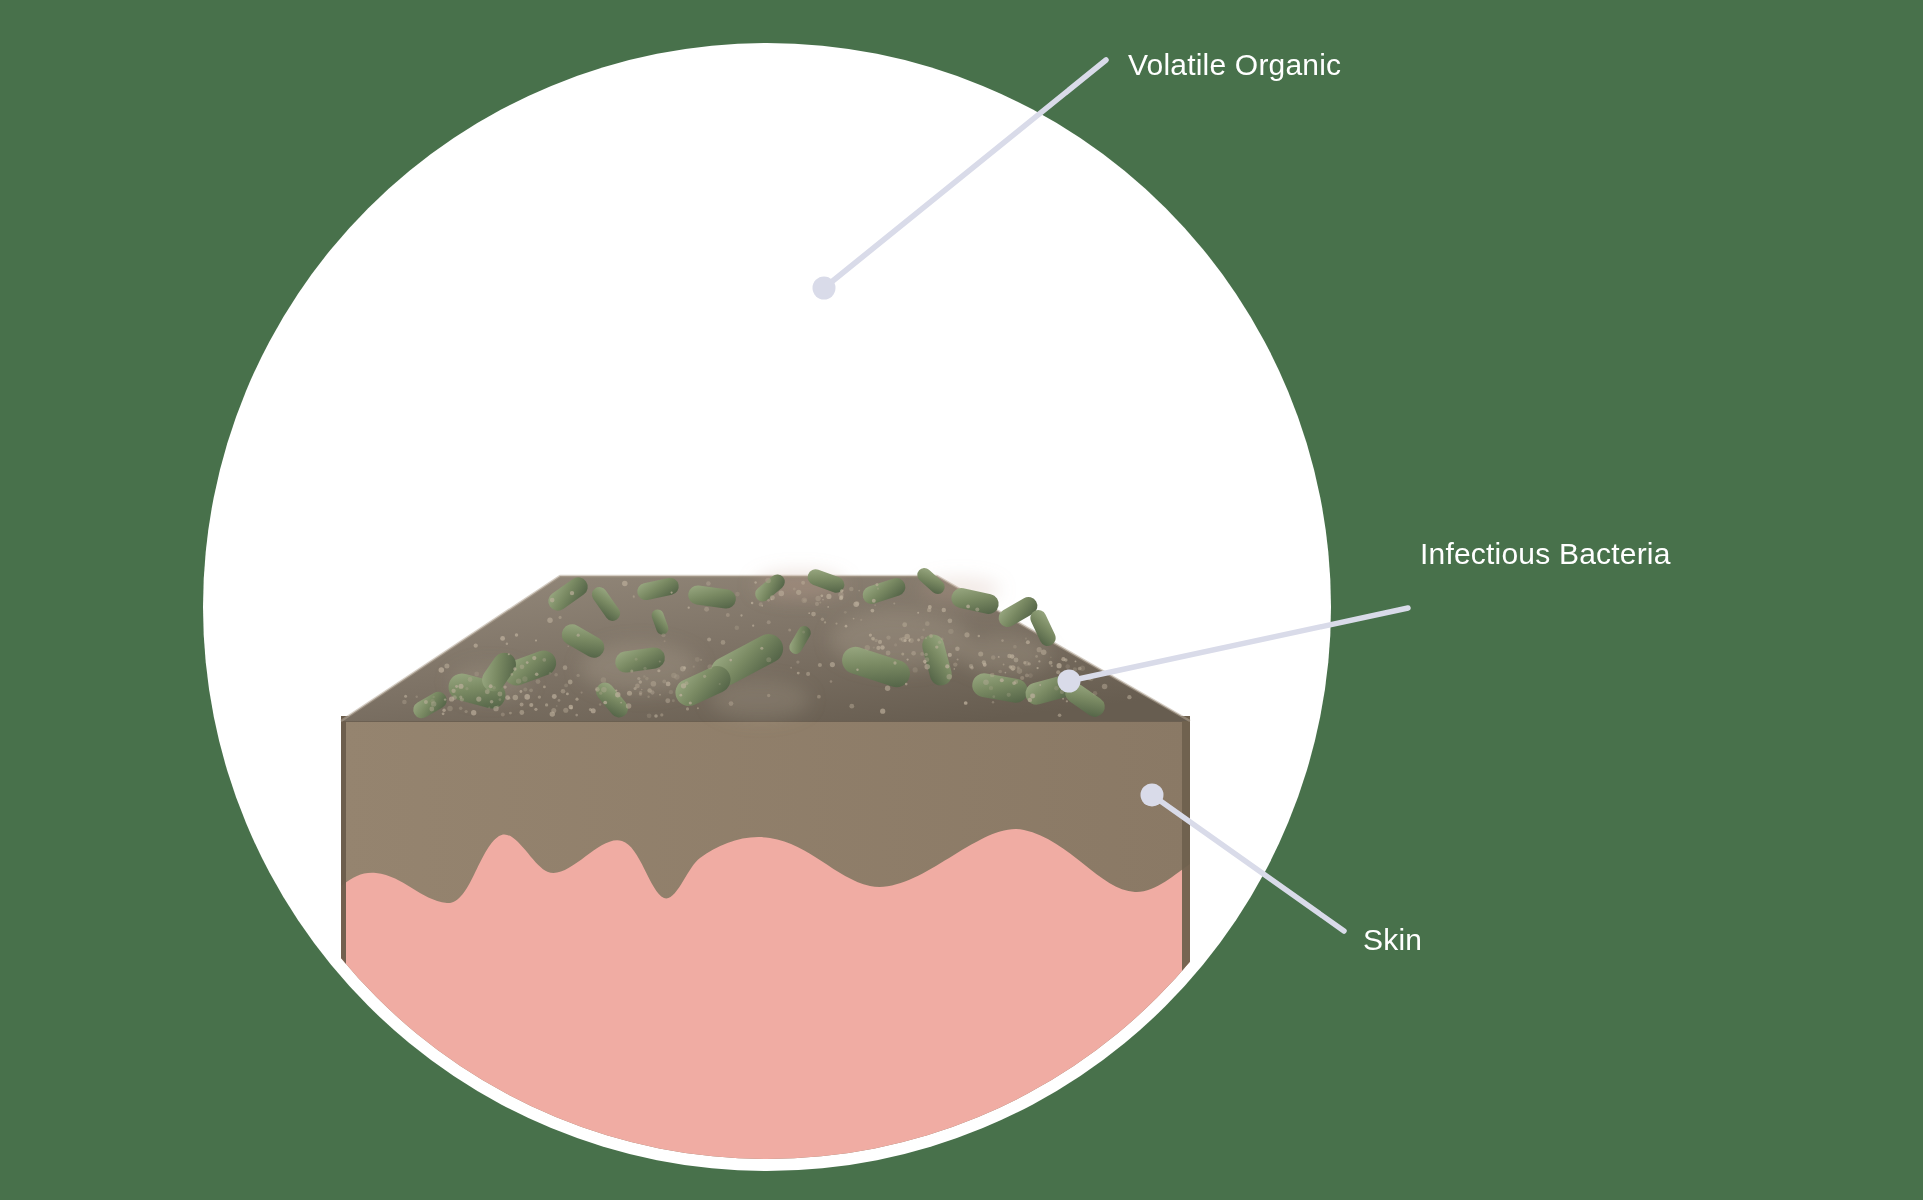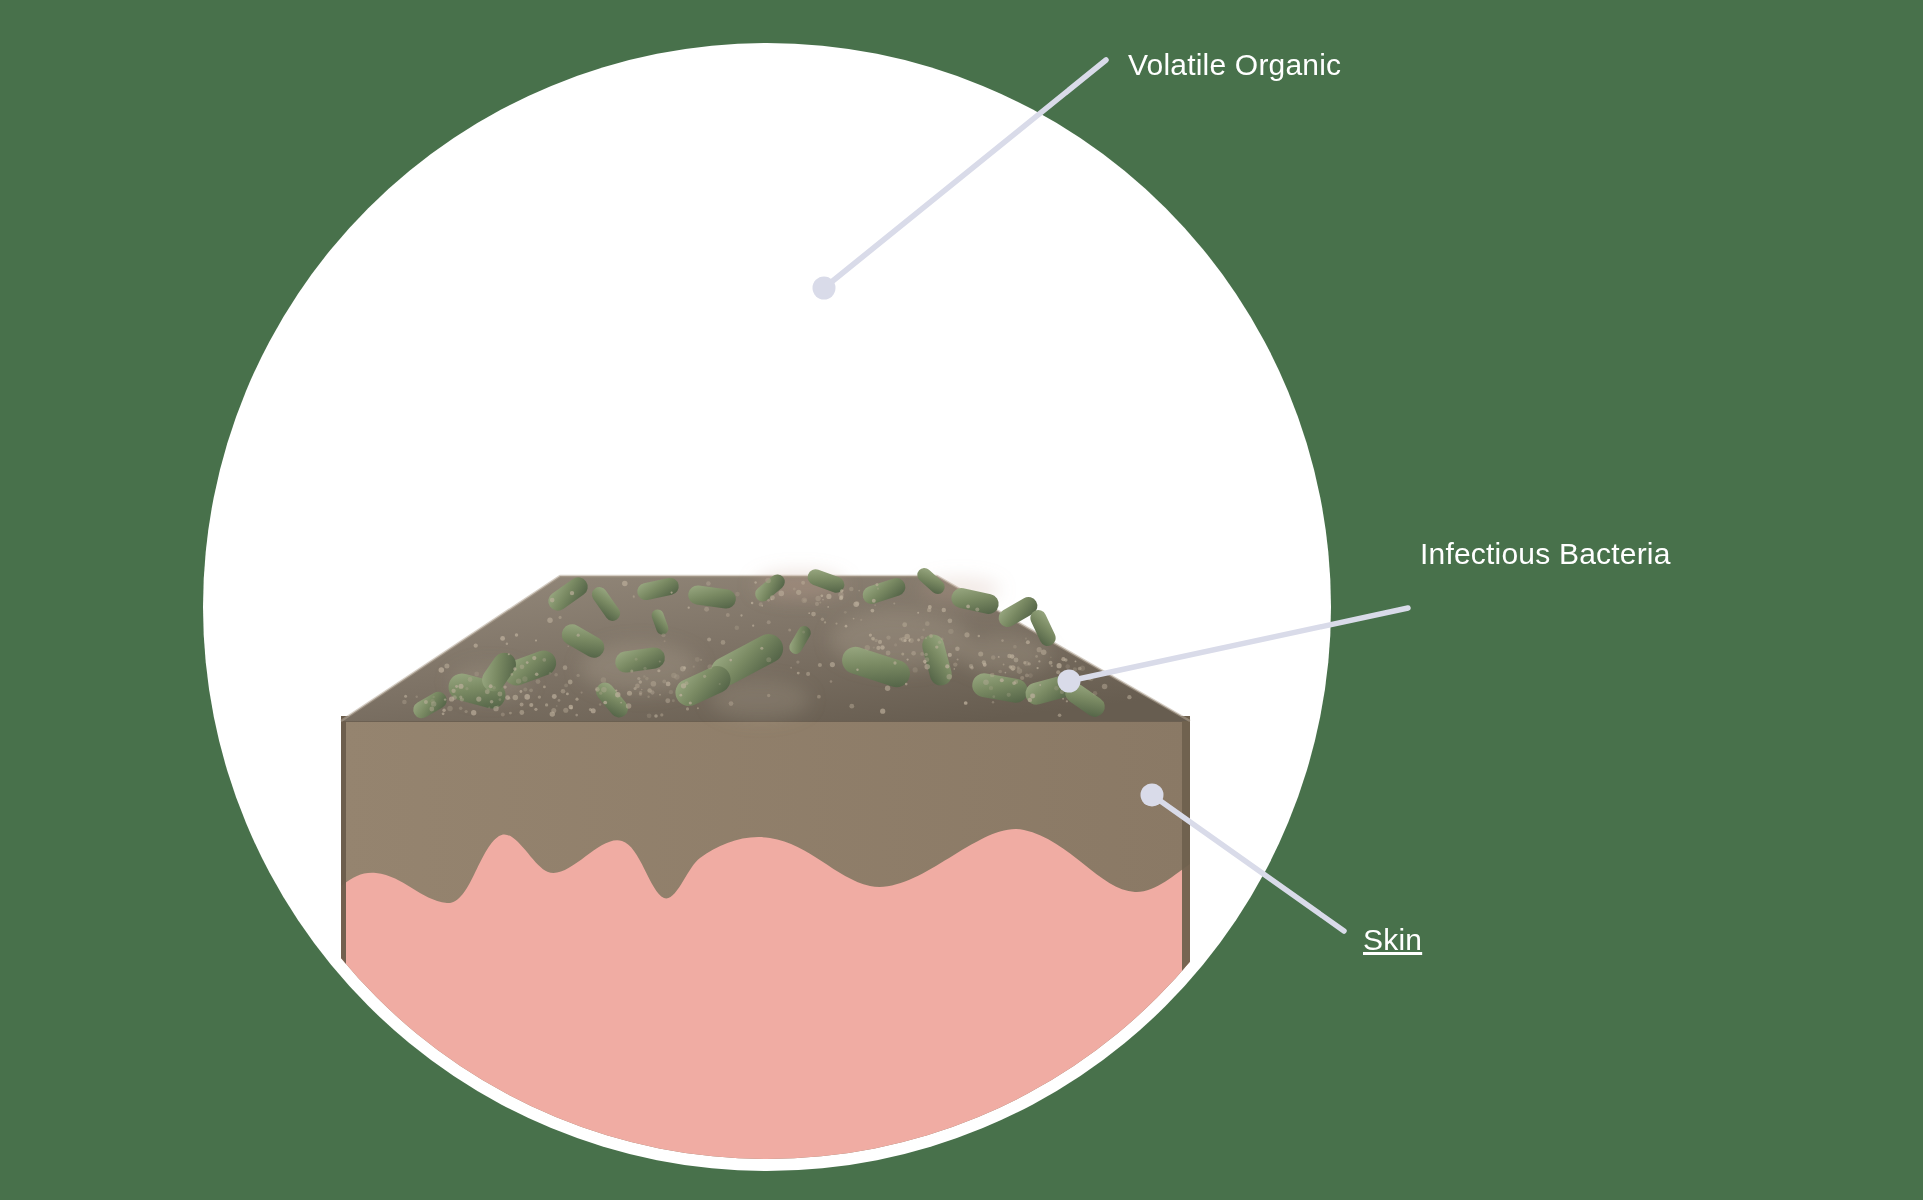--- a/index.html
+++ b/index.html
@@ -26,21 +26,21 @@
     position: absolute;
     color: var(--label-color, #FFFFFF);
     font-size: 30px;
     line-height: 46px;
     font-weight: 500;
     letter-spacing: 0.2px;
     white-space: nowrap;
   }
   #voc-label        { left: 1128px; top: 2px; margin-top: 40px;   }
   #infectious-label { left: 1420px; top: 531px; }
-  #skin-label       { left: 1363px; top: 917px; text-decoration: underline; }
+  #skin-label       { left: 1363px; top: 917px; }
 </style>
 </head>
 <body style="--bg: #48714B; --label-color: #FFFFFF;">
 
 <div id="stage">
 
   <svg id="scene" width="1923" height="1200" viewBox="0 0 1923 1200">
     <defs>
       <clipPath id="block-clip">
         <circle cx="767" cy="607" r="552"></circle>

